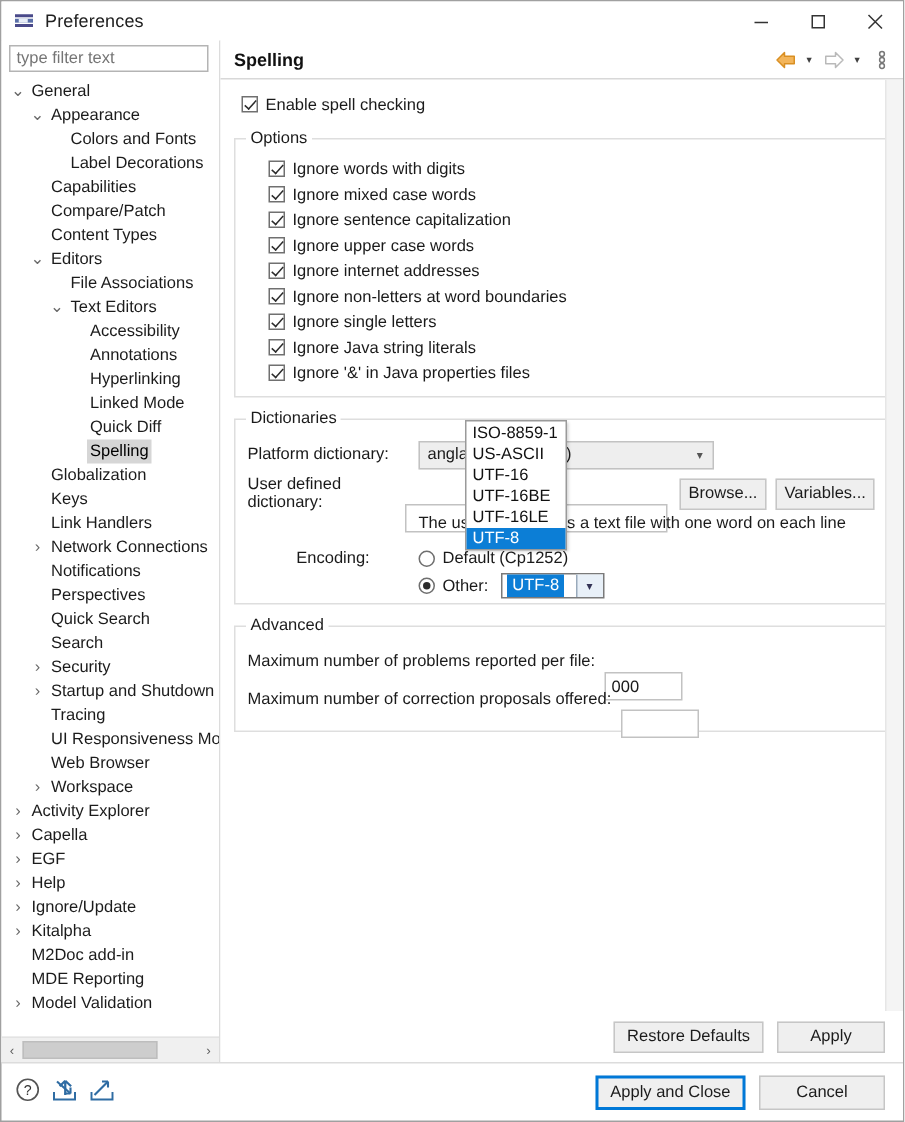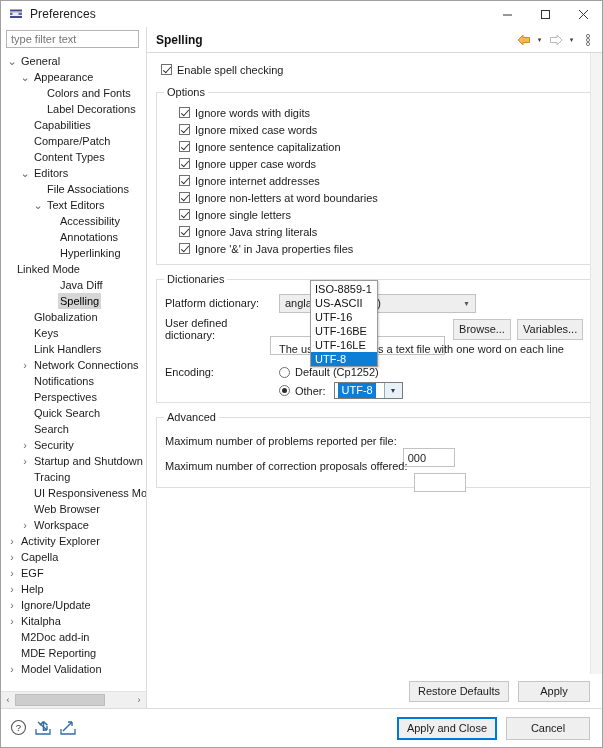--- a/index.html
+++ b/index.html
@@ -484,27 +484,27 @@
             <span class="tree-label">Accessibility</span>
           </div>
           <div class="tree-item" style="padding-left: 43px;">
             <span class="twisty"></span>
             <span class="tree-label">Annotations</span>
           </div>
           <div class="tree-item" style="padding-left: 43px;">
             <span class="twisty"></span>
             <span class="tree-label">Hyperlinking</span>
           </div>
-          <div class="tree-item" style=" text-align: center;">
+          <div class="tree-item" style="padding-left: 43px; text-align: center;">
             <span class="twisty"></span>
             <span class="tree-label">Linked Mode</span>
           </div>
           <div class="tree-item" style="padding-left: 43px;">
             <span class="twisty"></span>
-            <span class="tree-label">Java Diff</span>
+            <span class="tree-label">Quick Diff</span>
           </div>
           <div class="tree-item selected" style="padding-left: 43px;">
             <span class="twisty"></span>
             <span class="tree-label">Spelling</span>
           </div>
           <div class="tree-item" style="padding-left: 17px;">
             <span class="twisty"></span>
             <span class="tree-label">Globalization</span>
           </div>
           <div class="tree-item" style="padding-left: 17px;">
@@ -697,21 +697,21 @@
           <div class="field-row" style="margin-top:4px;">
             <span class="field-label" style="width:114px;">User defined dictionary:</span>
             <div class="textinput" style="width:197px;"></div>
             <div class="btn" style="margin-left:8px; min-width:56px;">Browse...</div>
             <div class="btn" style="margin-left:6px; min-width:58px;">Variables...</div>
           </div>
 
           <div class="hint" style="margin-left:114px;">The user dictionary is a text file with one word on each line</div>
 
           <div class="field-row" style="margin-top:9px; align-items:flex-start;">
-            <span class="field-label" style="width:114px; line-height:16px;">Encoding:</span>
+            <span class="field-label" style="width:114px; line-height:16px;text-align:center;">Encoding:</span>
             <div style="display:flex; flex-direction:column;">
               <div class="cbrow" style="height:16px;">
                 <span class="radio"></span>
                 <span>Default (Cp1252)</span>
               </div>
               <div class="cbrow" style="height:21px;">
                 <span class="radio on"></span>
                 <span>Other:</span>
                 <div class="combo focused" style="width:69px; margin-left:8px; height:17px; position:relative;">
                   <span class="val">UTF-8</span>

